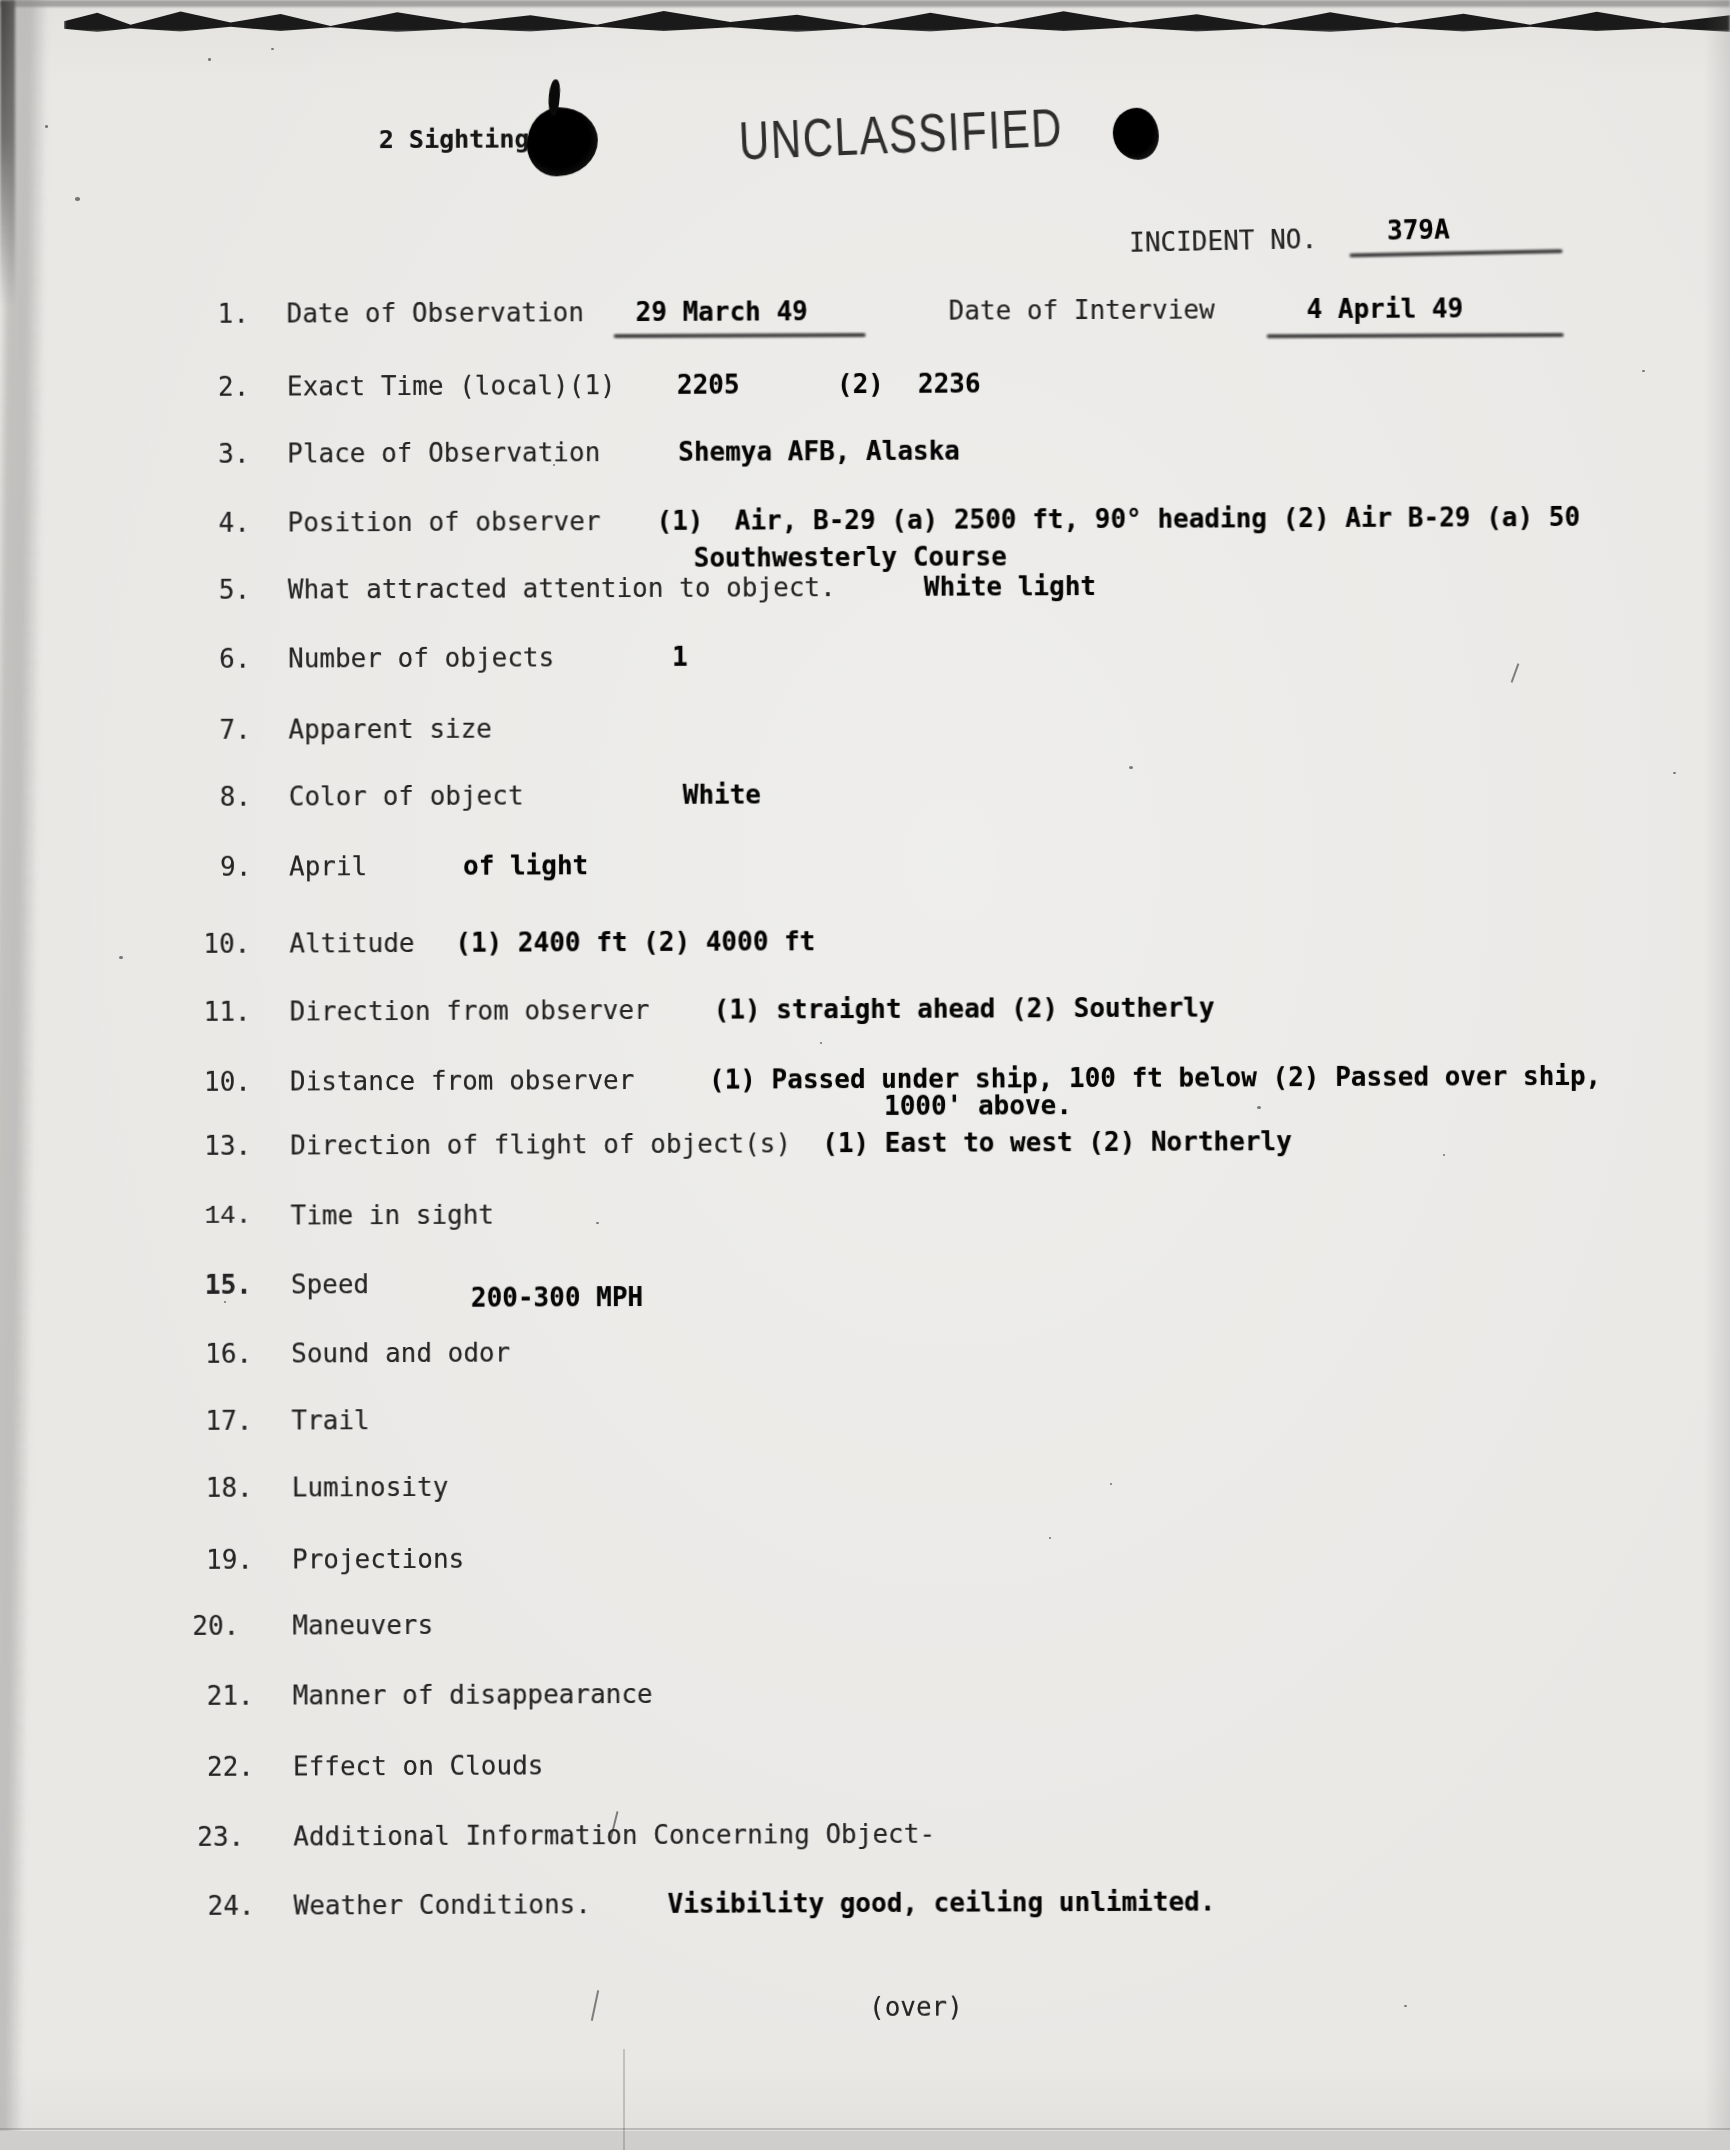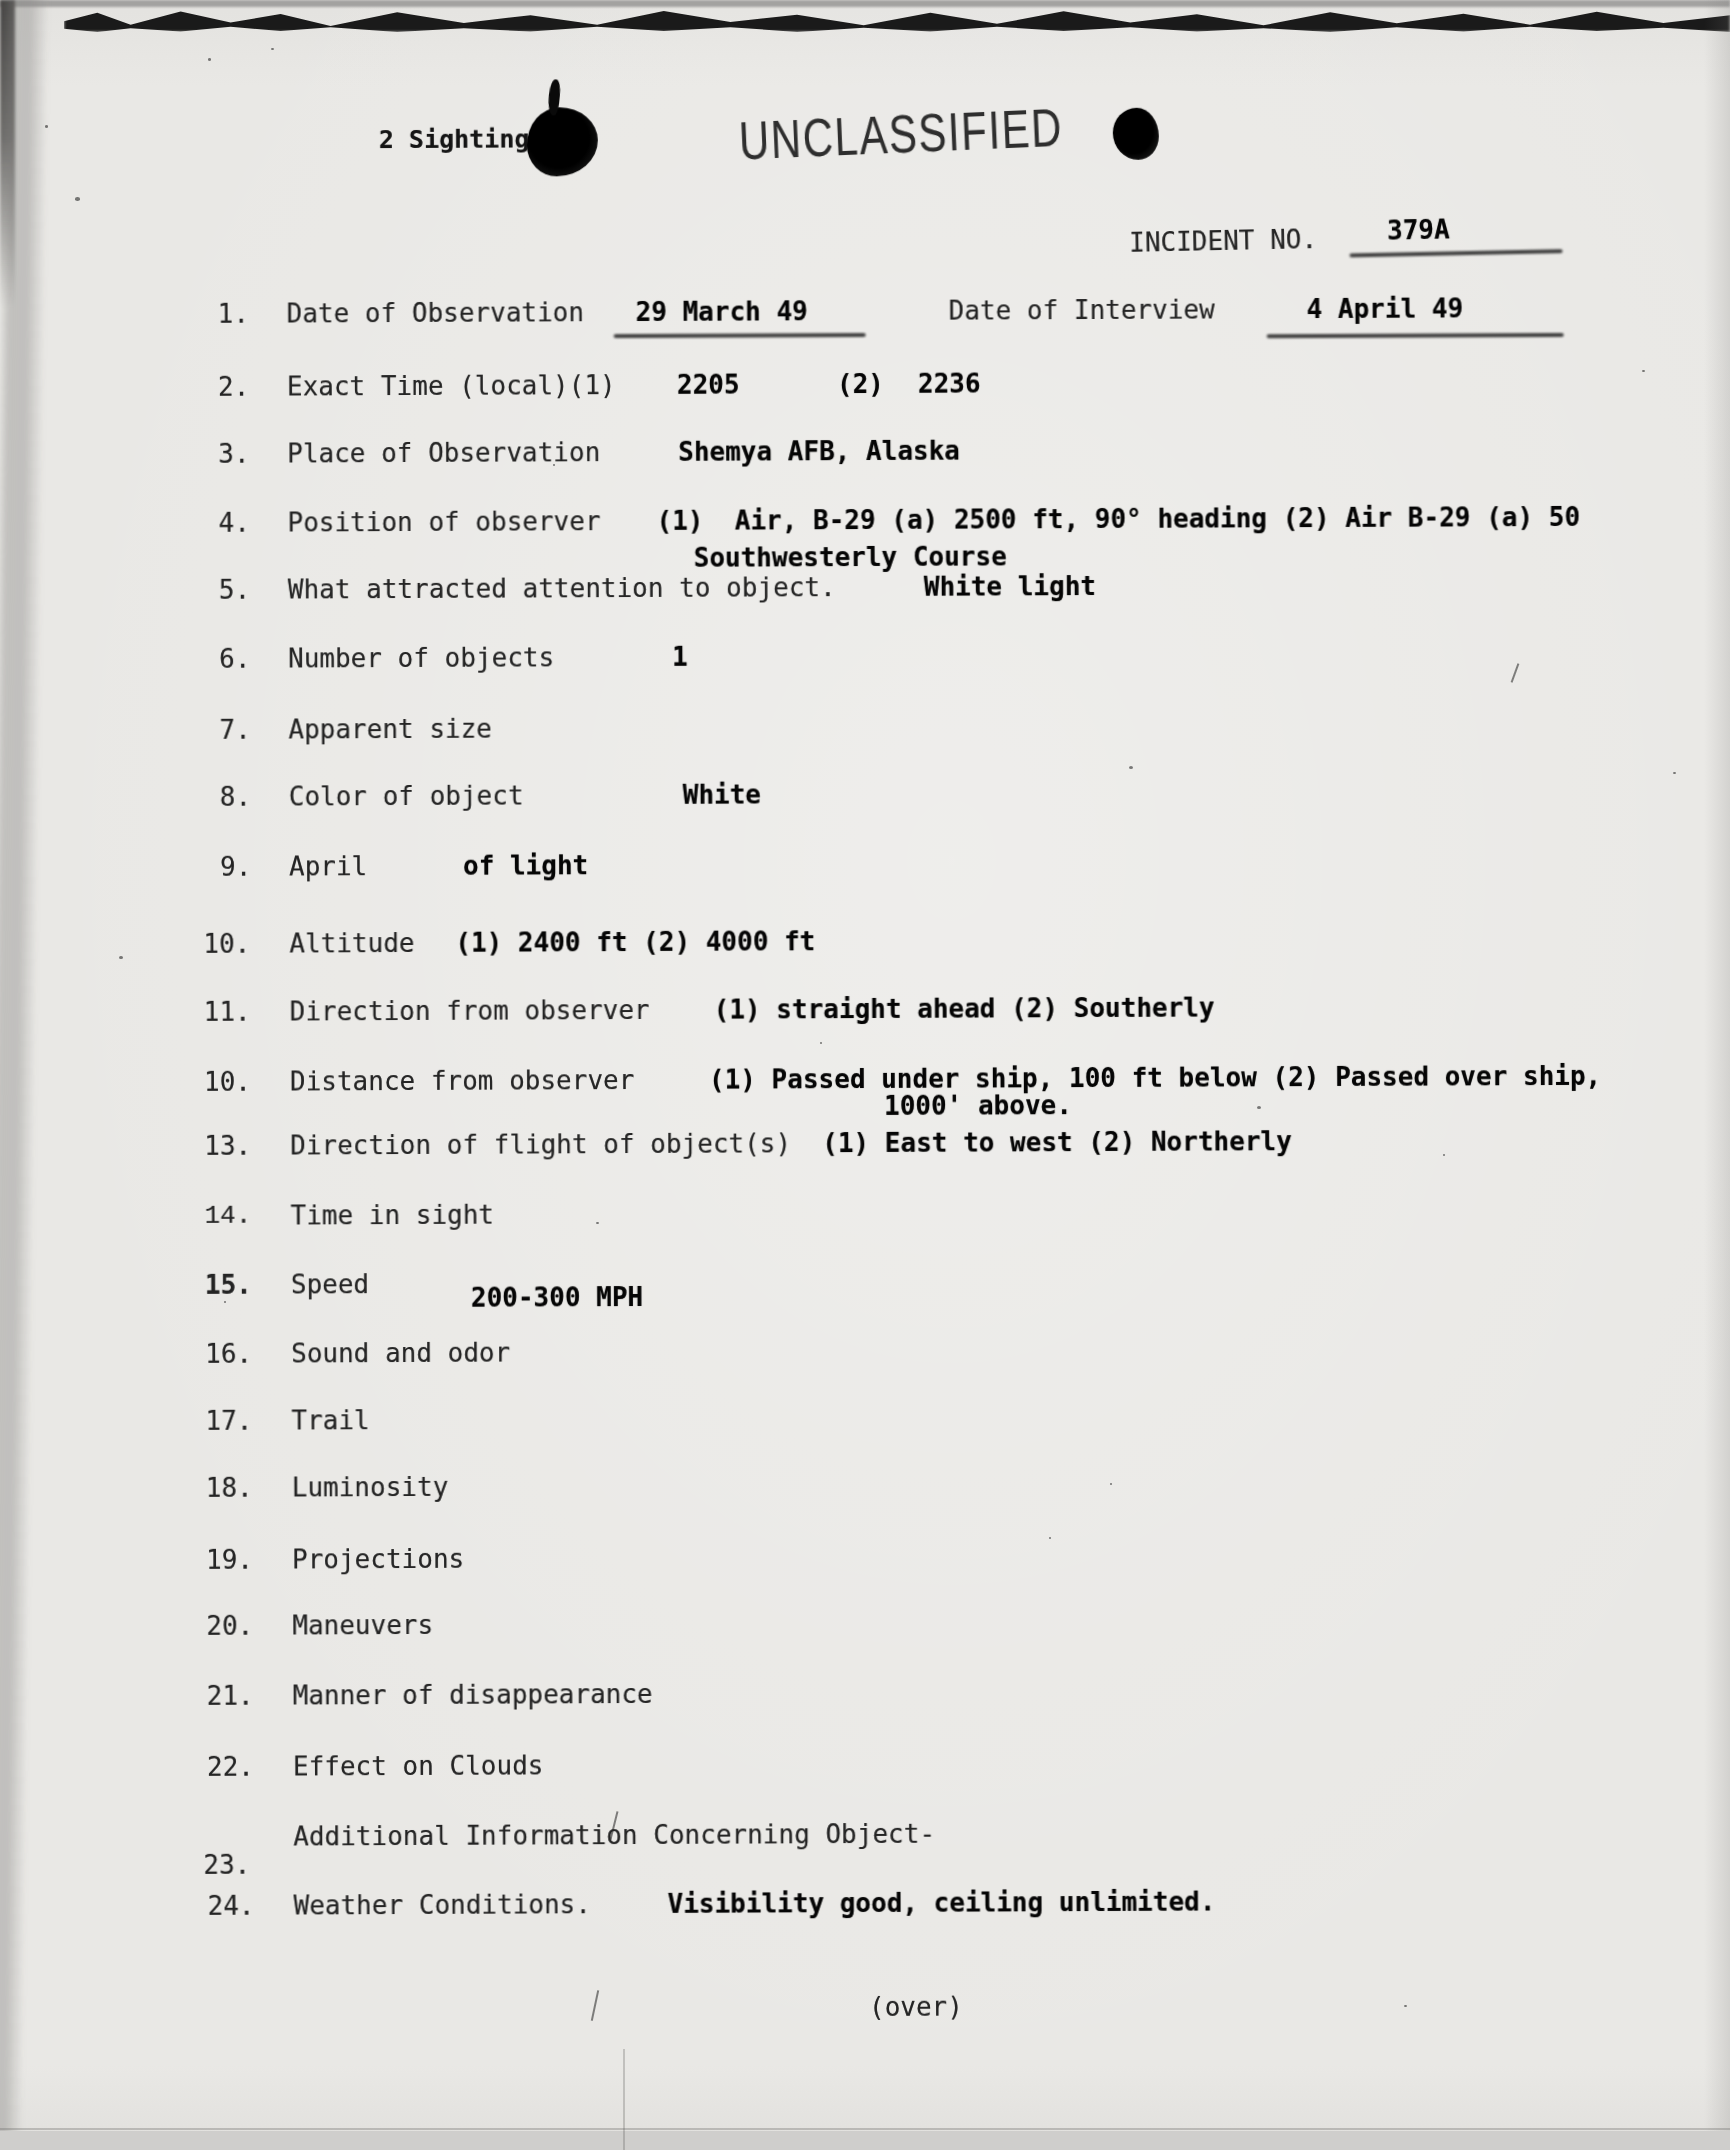--- a/index.html
+++ b/index.html
@@ -186,33 +186,33 @@
       </div>
       <div>
         <span class="tw" style="left: 203px; top: 1470px;">18.</span>
         <span class="tw" style="left: 289px; top: 1470px;">Luminosity</span>
       </div>
       <div>
         <span class="tw" style="left: 203px; top: 1542px;">19.</span>
         <span class="tw" style="left: 289px; top: 1542px;">Projections</span>
       </div>
       <div>
-        <span class="tw" style="left: 203px; top: 1608px;">20.</span>
+        <span class="tw" style="left: 189px; top: 1608px;">20.</span>
         <span class="tw" style="left: 289px; top: 1608px;">Maneuvers</span>
       </div>
       <div>
         <span class="tw" style="left: 203px; top: 1678px;">21.</span>
         <span class="tw" style="left: 289px; top: 1678px;">Manner of disappearance</span>
       </div>
       <div>
         <span class="tw" style="left: 203px; top: 1749px;">22.</span>
         <span class="tw" style="left: 289px; top: 1749px;">Effect on Clouds</span>
       </div>
       <div>
-        <span class="tw" style="left: 199px; top: 1819px; margin-top: 28px;">23.</span>
+        <span class="tw" style="left: 193px; top: 1819px;">23.</span>
         <span class="tw" style="left: 289px; top: 1819px;">Additional Information Concerning Object-</span>
       </div>
       <div>
         <span class="tw" style="left: 203px; top: 1888px;">24.</span>
         <span class="tw" style="left: 289px; top: 1888px;">Weather Conditions.</span>
         <span class="tw ans" style="left: 663px; top: 1888px;">Visibility good, ceiling unlimited.</span>
       </div>
     </div>
 
   <div class="tw" style="left:864px;top:1992px;">(over)</div>

